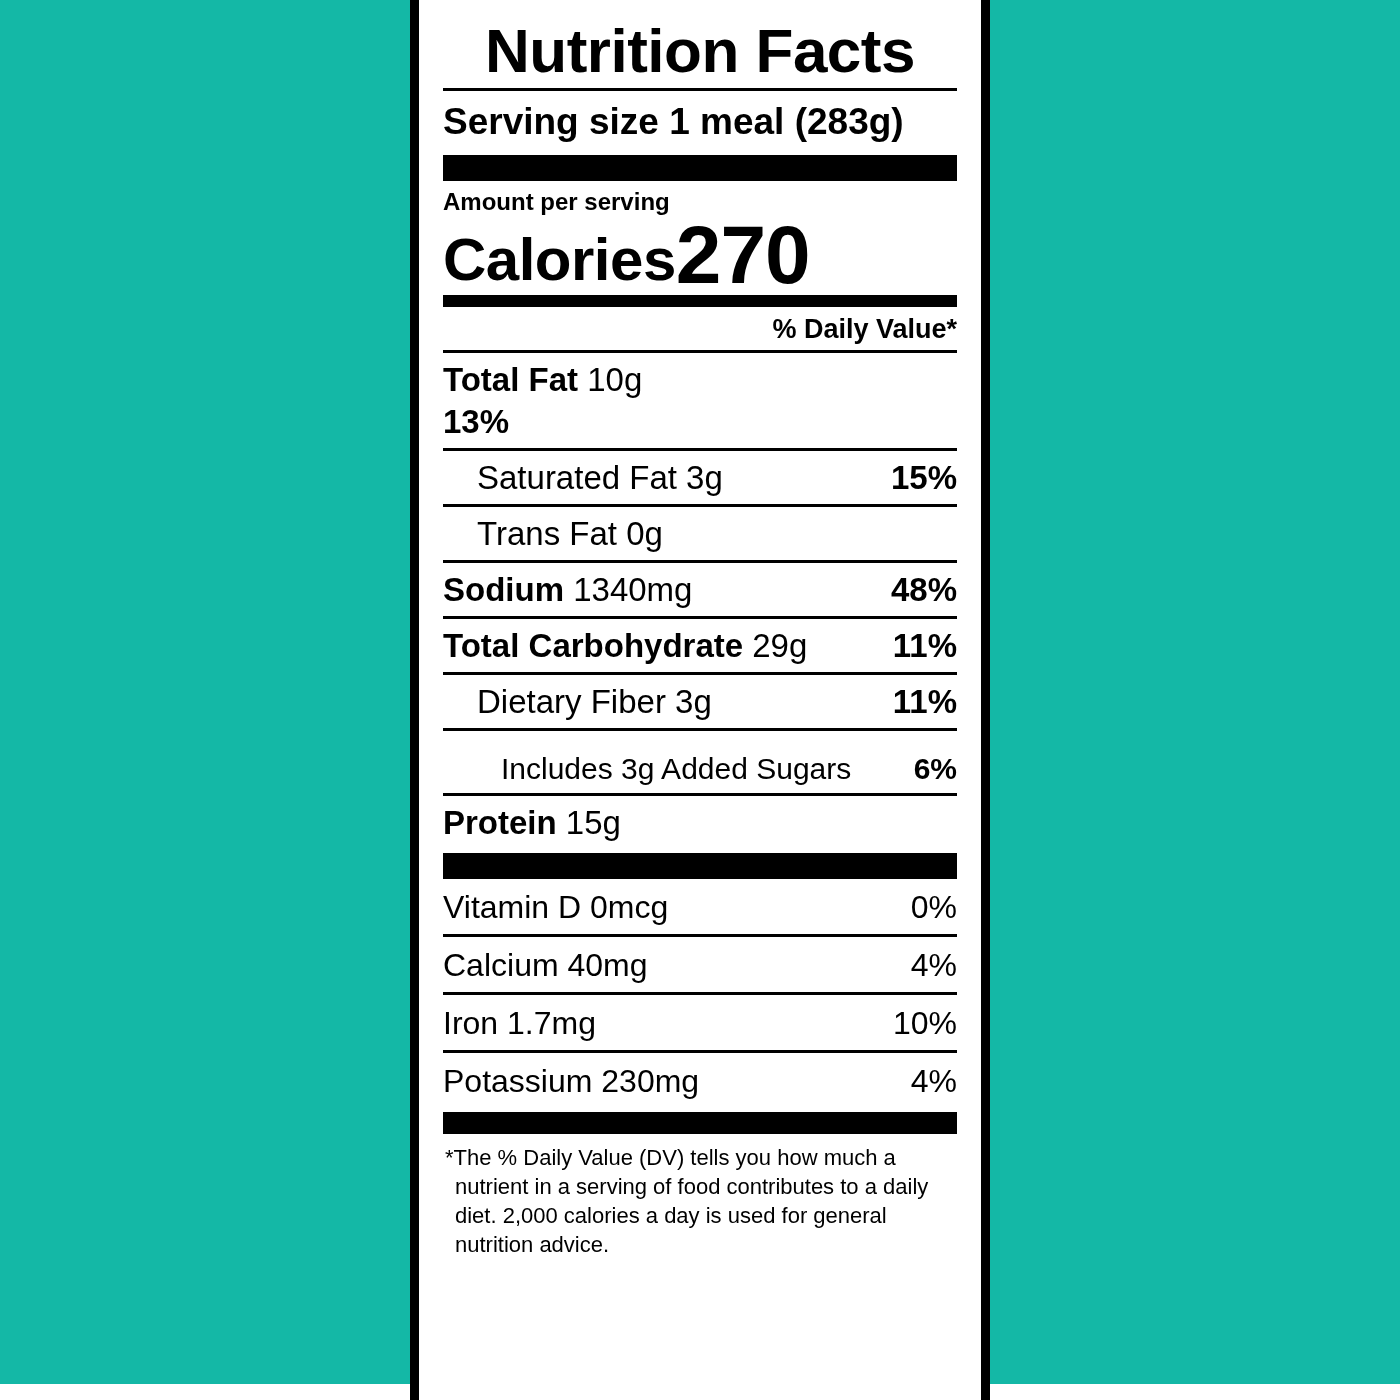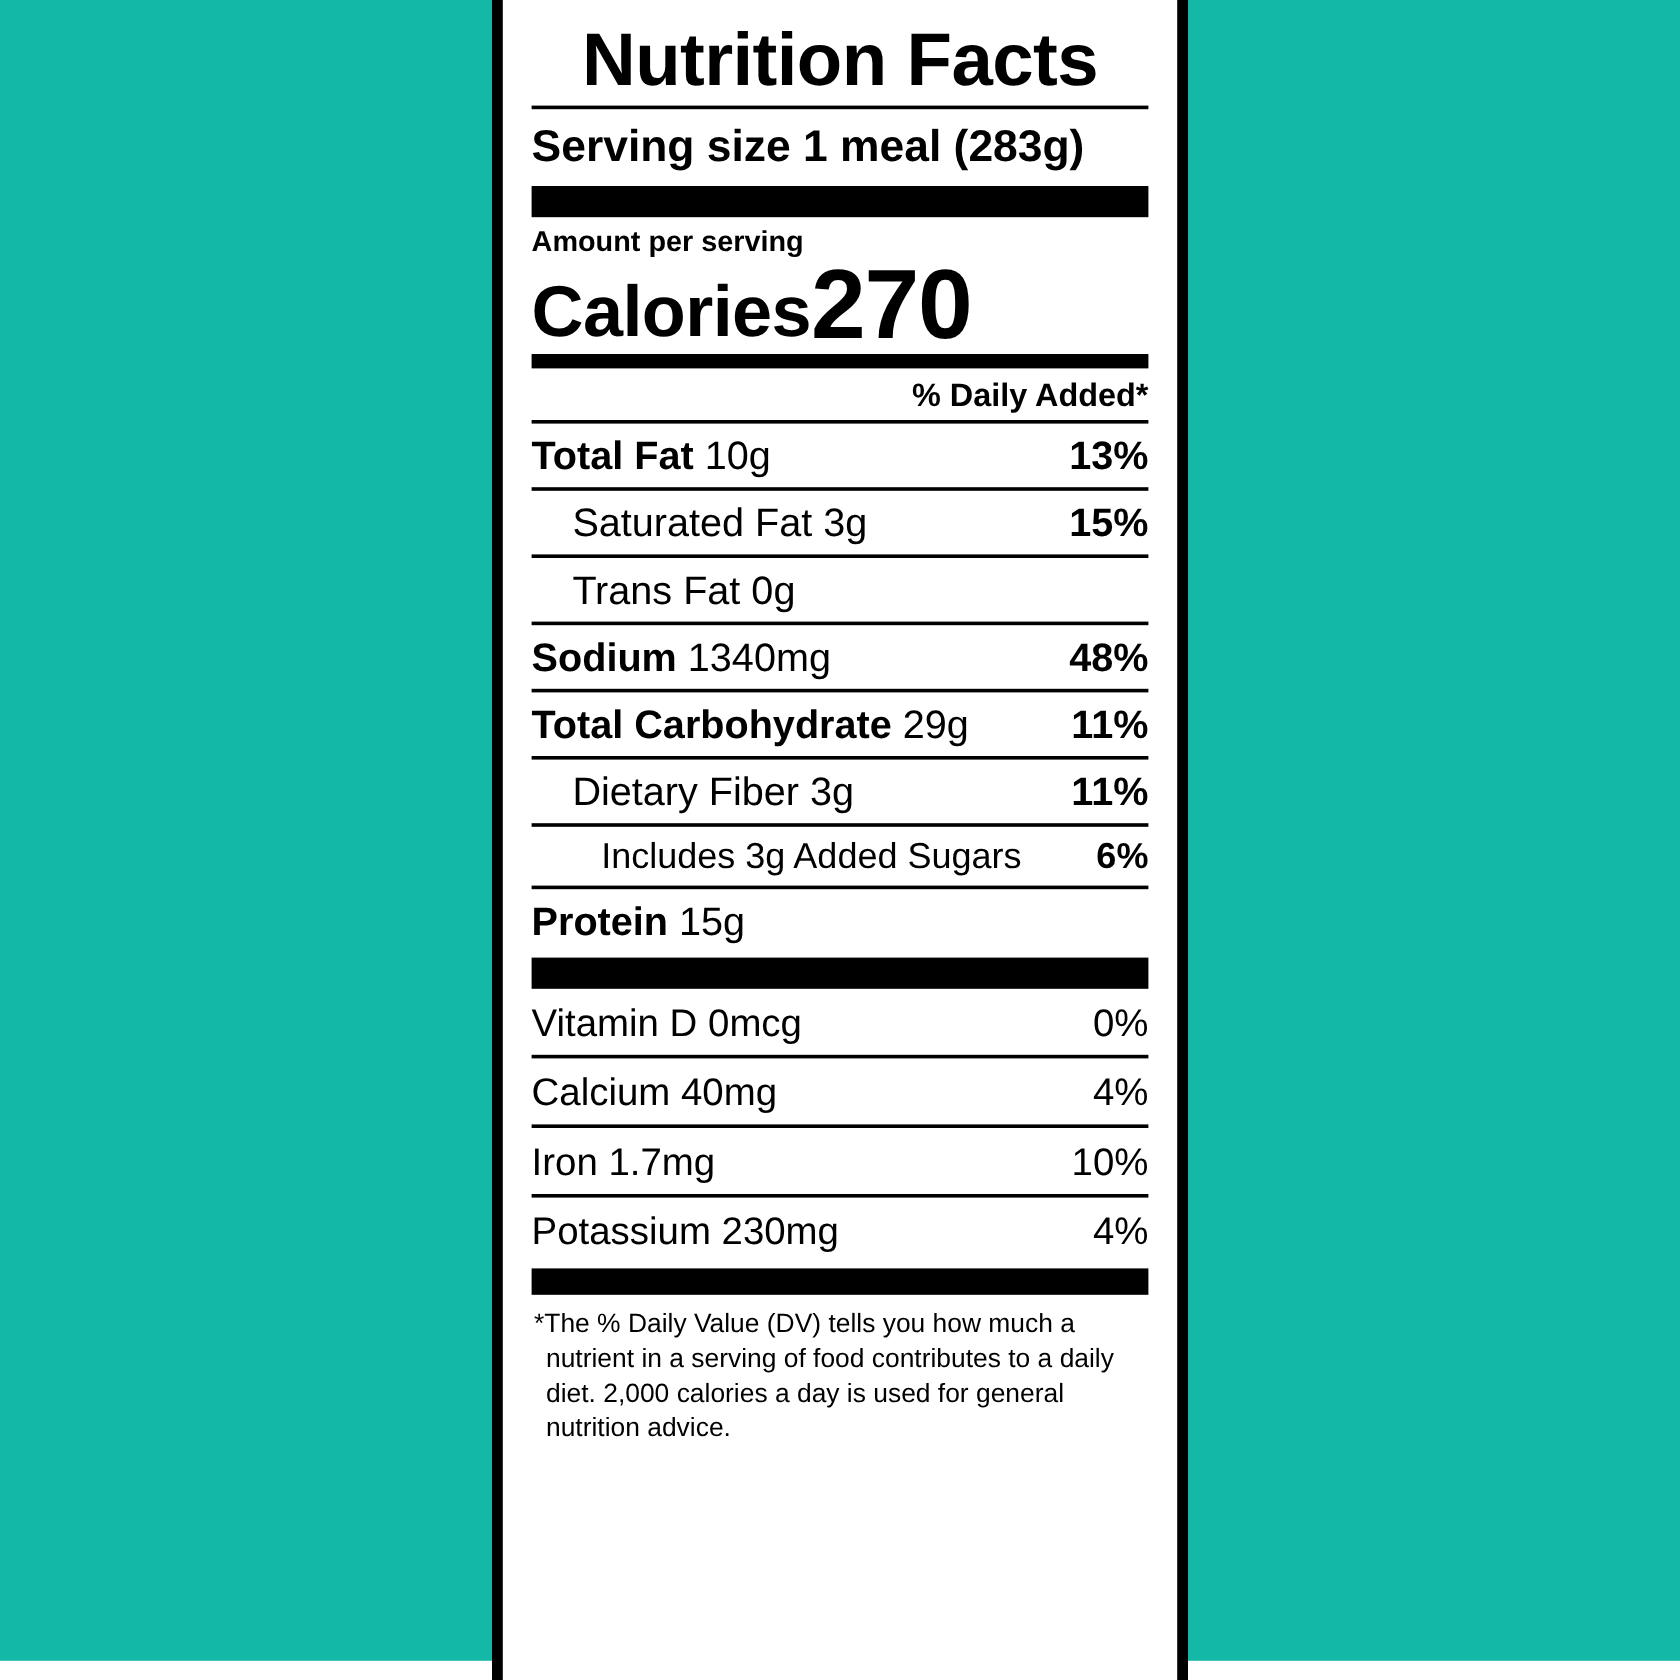--- a/index.html
+++ b/index.html
@@ -92,26 +92,26 @@
 
   .row {
     display: flex;
     justify-content: space-between;
     align-items: baseline;
     font-size: 33px;
     line-height: 42px;
     padding: 6px 0 5px 0;
     border-top: 3px solid #000;
   }
-  .row.first { border-top: 3px solid #000; }
+  .row.first { border-top: 3px solid #000; flex-direction: column; }
   .row .name { white-space: nowrap; }
   .row .pct { font-weight: bold; white-space: nowrap; }
   .row .name b { font-weight: bold; }
   .indent1 { padding-left: 34px; }
-  .indent2 { padding-left: 58px; }
+  .indent2 { padding-left: 58px; margin-top: 13px; }
   .small-row { font-size: 30px; line-height: 38px; }
 
   .vitamin-row {
     display: flex;
     justify-content: space-between;
     align-items: baseline;
     font-size: 32px;
     line-height: 42px;
     padding: 7px 0 6px 0;
     border-top: 3px solid #000;
@@ -145,21 +145,21 @@
 
       <div class="amount-per">Amount per serving</div>
 
       <div class="calories-row">
         <div class="calories-label">Calories</div>
         <div class="calories-value">270</div>
       </div>
 
       <div class="rule-mid"></div>
 
-      <div class="dv-header">% Daily Added*</div>
+      <div class="dv-header">% Daily Value*</div>
 
       <div class="row first">
         <div class="name"><b>Total Fat</b> <span>10g</span></div>
         <div class="pct">13%</div>
       </div>
 
       <div class="row">
         <div class="name indent1">Saturated Fat 3g</div>
         <div class="pct">15%</div>
       </div>

